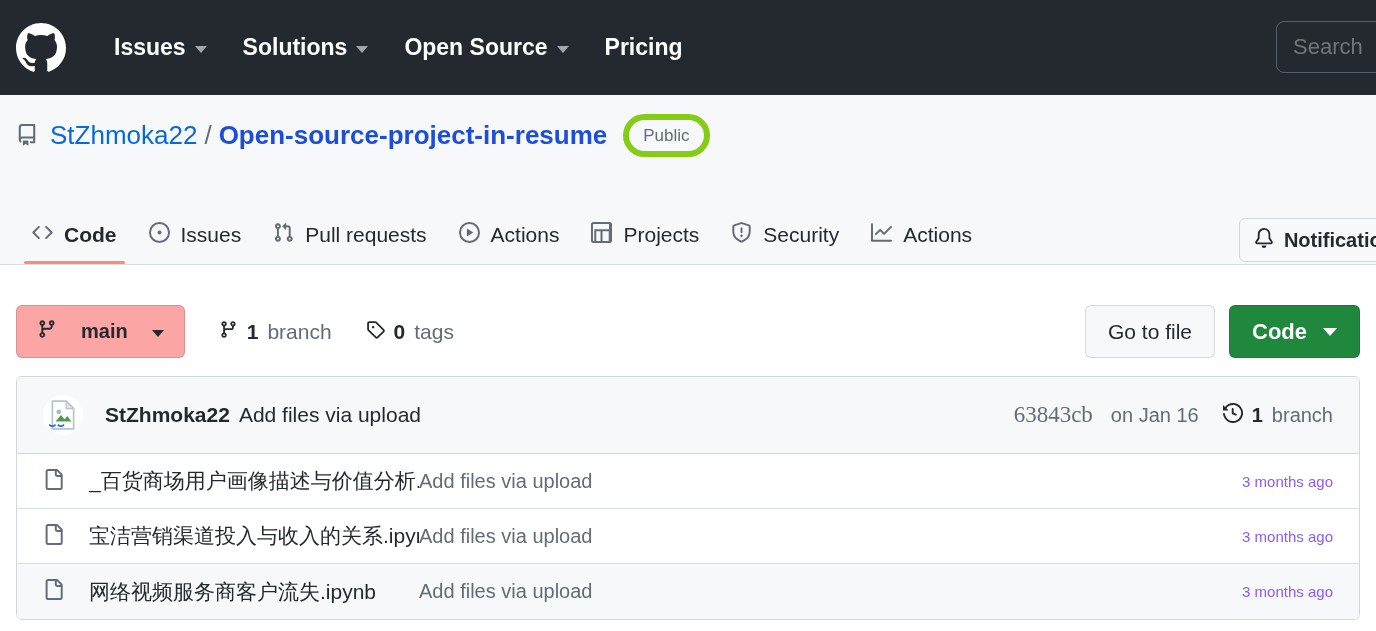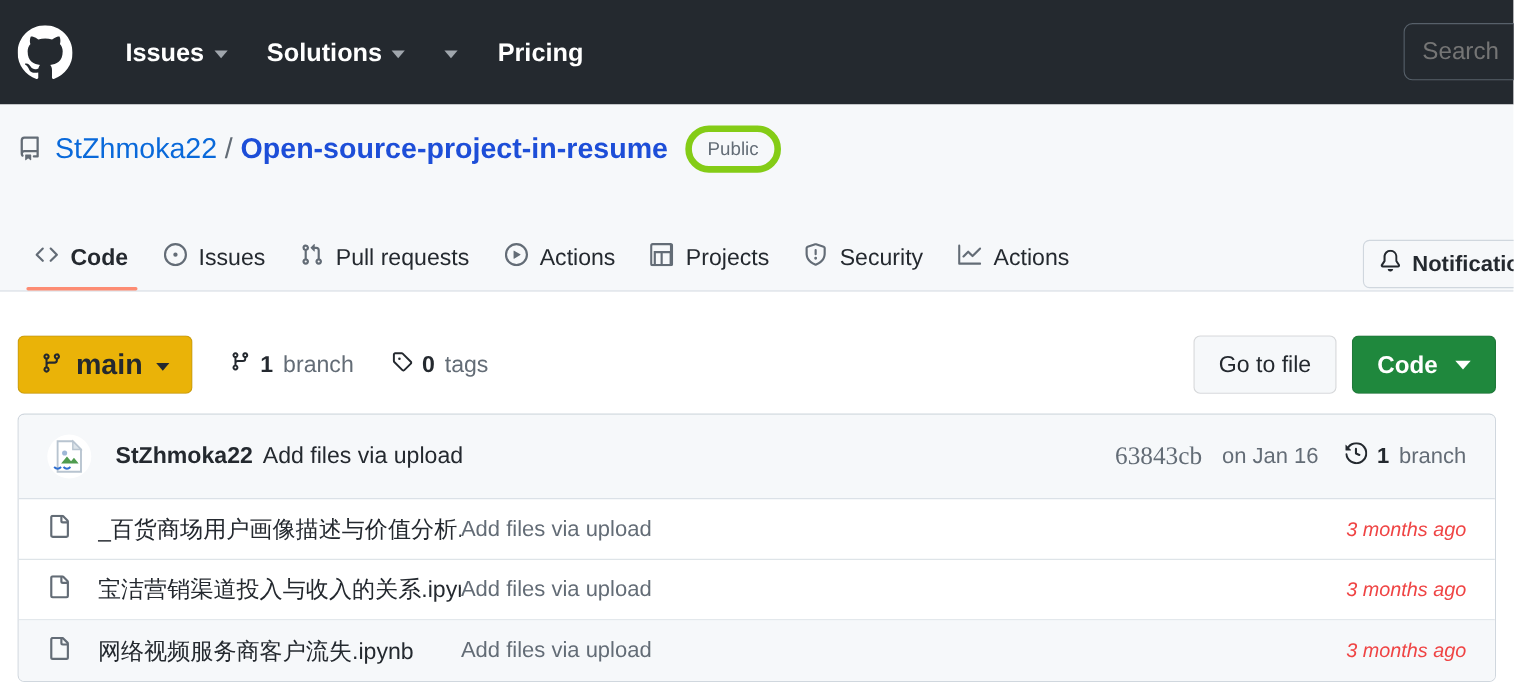--- a/index.html
+++ b/index.html
@@ -150,27 +150,27 @@
   }
   .toolbar {
     display: flex;
     align-items: center;
     padding-top: 33px;
     height: 100px;
   }
   .branch-btn {
     display: flex;
     align-items: center;
-    gap: 12px;
-    background: #eab308;
+    gap: 24px;
+    background: #fca5a5;
     border: 1px solid rgba(31,35,40,0.15);
     border-radius: 6px;
     height: 53px;
     padding: 0 20px;
-    font-size: 26px;
+    font-size: 20px;
     font-weight: 600;
     color: #24292f;
     cursor: pointer;
   }
   .meta-link {
     display: flex;
     align-items: center;
     gap: 9px;
     margin-left: 34px;
     color: #636c76;
@@ -292,26 +292,25 @@
   .file-commit {
     flex: 1 1 auto;
     font-size: 20px;
     color: #636c76;
     cursor: pointer;
     white-space: nowrap;
     overflow: hidden;
     padding-right: 20px;
   }
   .file-age {
-    font-size: 18px;
-    color: #ef4444;
+    font-size: 15px;
+    color: #8b5cf6;
     white-space: nowrap;
     text-align: right;
     flex: 0 0 auto;
-    font-style: italic;
   }
 </style>
 </head>
 <body>
 
 <div class="gh-header">
   <span class="gh-logo">
     <svg width="50" height="50" viewBox="0 0 16 16" fill="#ffffff" aria-hidden="true">
       <path d="M8 0C3.58 0 0 3.58 0 8c0 3.54 2.29 6.53 5.47 7.59.4.07.55-.17.55-.38 0-.19-.01-.82-.01-1.49-2.01.37-2.53-.49-2.69-.94-.09-.23-.48-.94-.82-1.13-.28-.15-.68-.52-.01-.53.63-.01 1.08.58 1.23.82.72 1.21 1.87.87 2.33.66.07-.52.28-.87.51-1.07-1.78-.2-3.64-.89-3.64-3.95 0-.87.31-1.59.82-2.15-.08-.2-.36-1.02.08-2.12 0 0 .67-.21 2.2.82.64-.18 1.32-.27 2-.27.68 0 1.36.09 2 .27 1.53-1.04 2.2-.82 2.2-.82.44 1.1.16 1.92.08 2.12.51.56.82 1.27.82 2.15 0 3.07-1.87 3.75-3.65 3.95.29.25.54.73.54 1.48 0 1.07-.01 1.93-.01 2.2 0 .21.15.46.55.38A8.012 8.012 0 0 0 16 8c0-4.42-3.58-8-8-8Z"></path>
     </svg>
@@ -320,20 +319,21 @@
   <div class="gh-nav">
     <div class="gh-nav-item">
       <span>Issues</span>
       <span class="caret-down"></span>
     </div>
     <div class="gh-nav-item">
       <span>Solutions</span>
       <span class="caret-down"></span>
     </div>
     <div class="gh-nav-item">
+      <span>Open Source</span>
       <span class="caret-down"></span>
     </div>
     <div class="gh-nav-item">
       <span>Pricing</span>
     </div>
   </div>
 
   <input class="gh-search" type="text" placeholder="Search" style="">
 </div>
 

